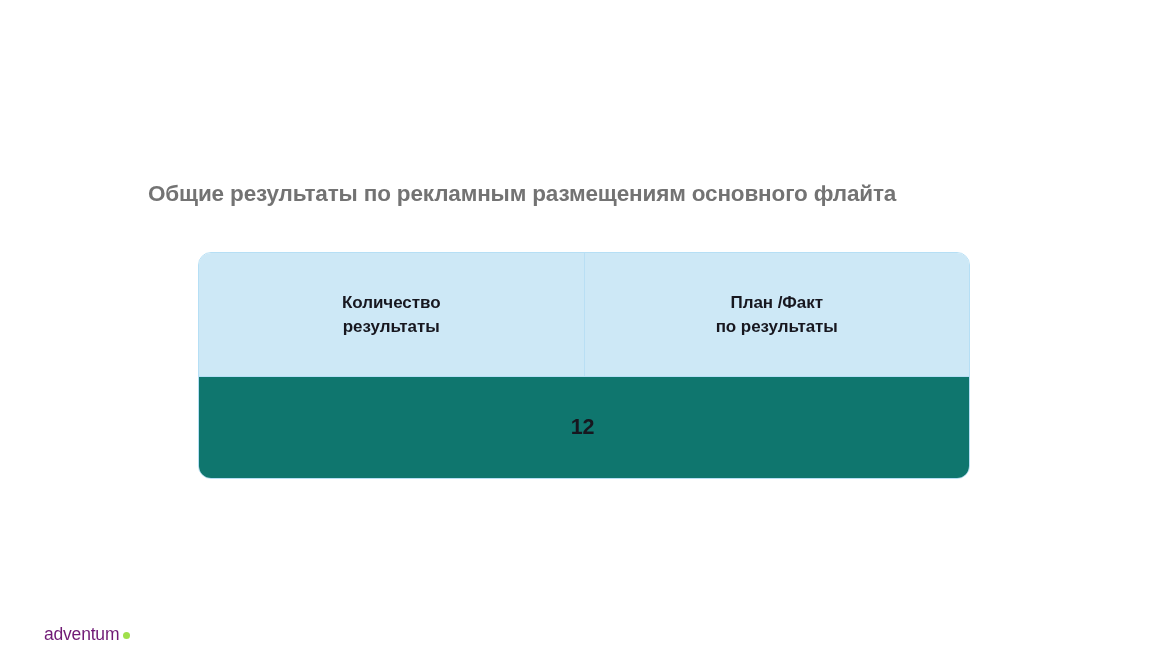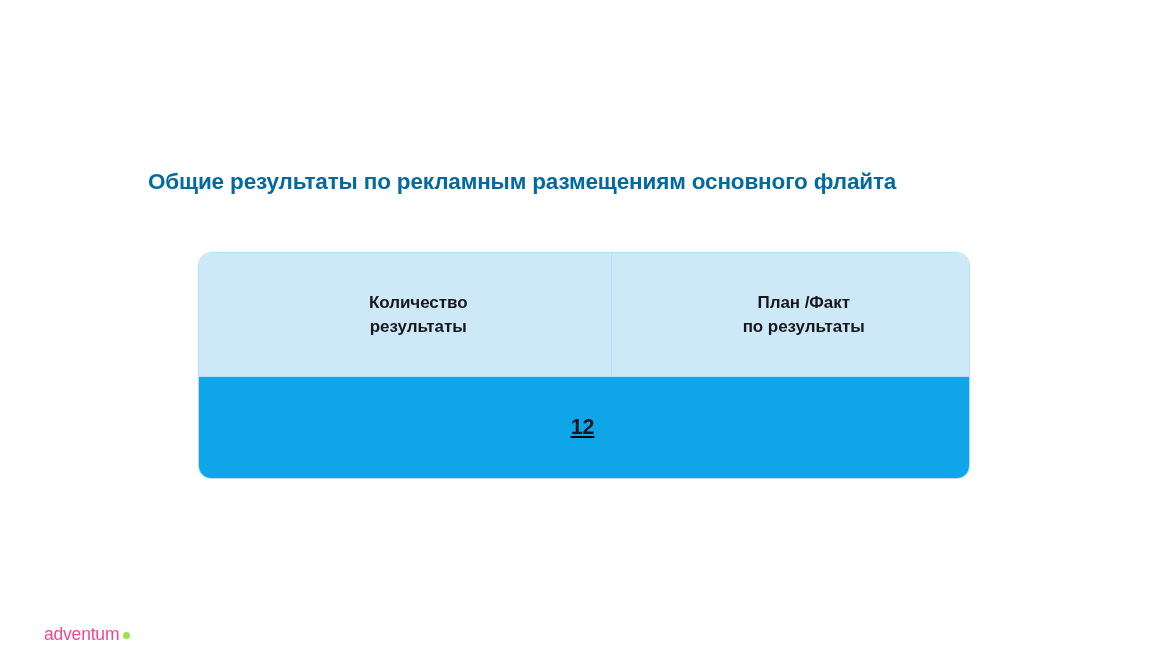--- a/index.html
+++ b/index.html
@@ -21,26 +21,26 @@
   .slide {
     position: absolute;
     inset: 0;
     background: #ffffff;
   }
 
   
   .slide-title {
     position: absolute;
     left: 148px;
-    top: 152px;
+    top: 164px;
     width: 900px;
     font-size: 22.5px;
     font-weight: 700;
     letter-spacing: -0.15px;
-    color: #0369a1;
+    color: #737373;
     line-height: 30px;
     white-space: nowrap;
   }
 
   
   .stat-table {
     position: absolute;
     left: 198px;
     top: 252px;
     width: 772px;
@@ -58,28 +58,26 @@
   .table-body-row {
     display: flex;
     flex-direction: row;
     width: 100%;
   }
 
   .table-head-row {
     height: 124px;
     background: #cde8f6;
     border-bottom: 1.6px solid #b6dff5;
-    padding-left: 27px;
   }
 
   .table-body-row {
     height: 101px;
-    background: #0ea5e9;
+    background: #0f766e;
     flex: 1 1 auto;
-    text-decoration: underline;
   }
 
   .cell {
     flex: 1 1 0;
     display: flex;
     align-items: center;
     justify-content: center;
     text-align: center;
     box-sizing: border-box;
     position: relative;
@@ -124,21 +122,21 @@
     left: 44px;
     top: 624px;
     display: flex;
     align-items: baseline;
     gap: 4px;
   }
 
   .brand-logo .brand-name {
     font-size: 17.5px;
     font-weight: 400;
-    color: #ec4899;
+    color: #701a75;
     letter-spacing: -0.2px;
     line-height: 20px;
   }
 
   .brand-logo .brand-dot {
     display: inline-block;
     width: 7px;
     height: 7px;
     border-radius: 50%;
     background: #a0e04b;

